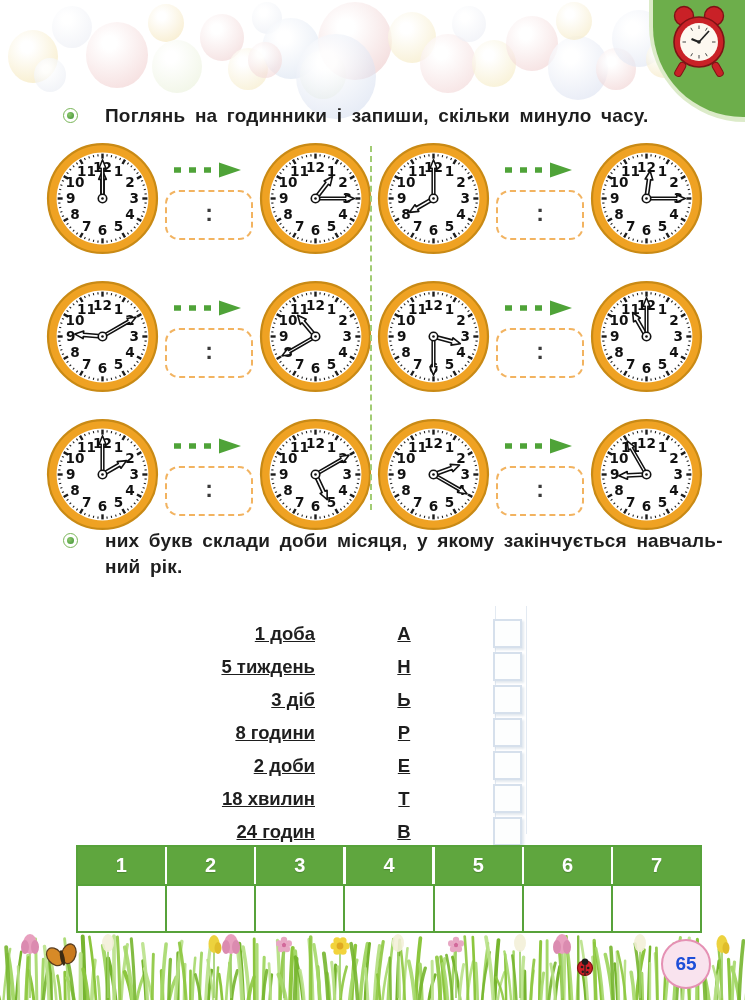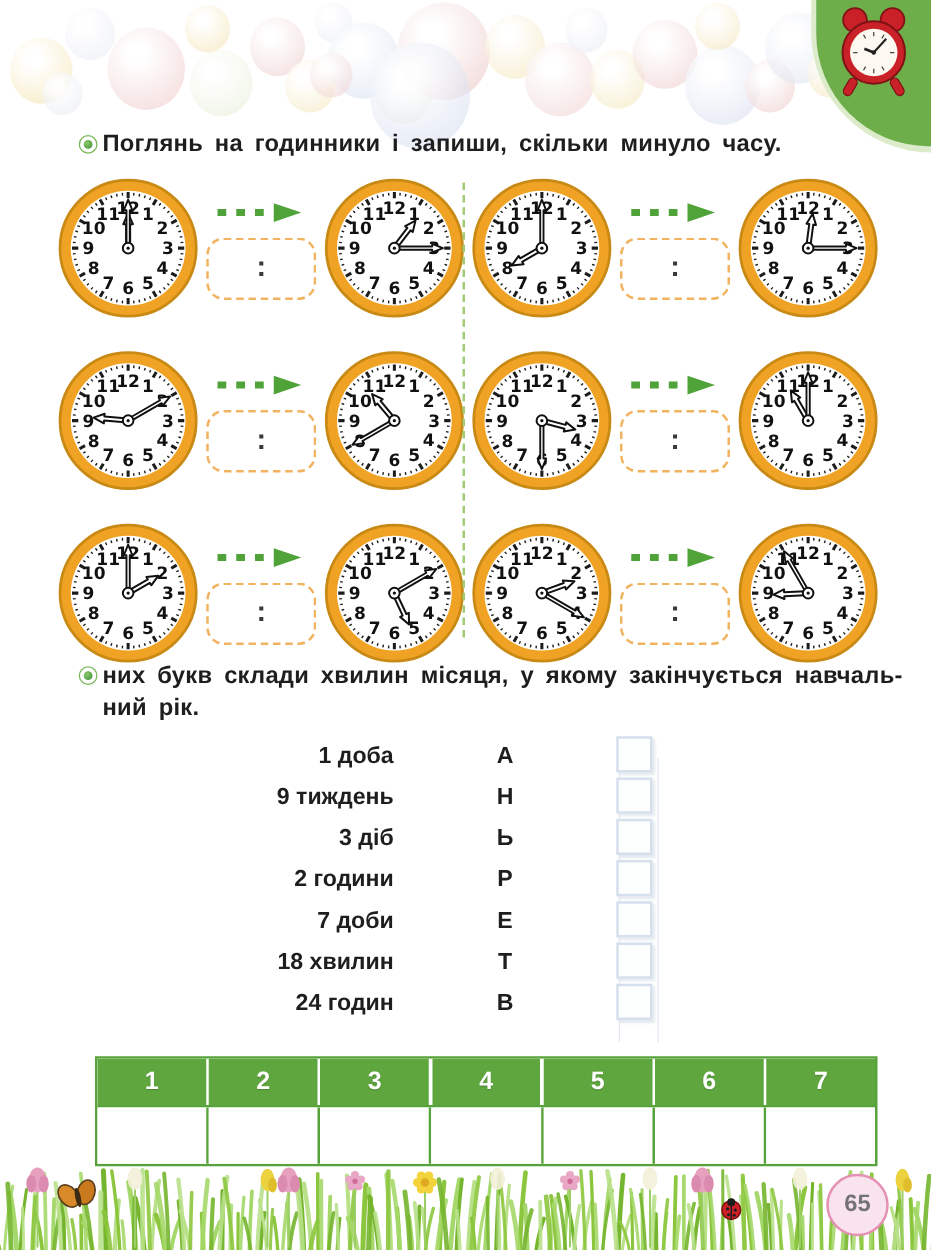--- a/index.html
+++ b/index.html
@@ -7,60 +7,60 @@
         font-family:"Liberation Sans",sans-serif;color:#1e1e1e;}
   
   .bubbles{position:absolute;left:0;top:0;width:660px;height:102px;}
   .bubble{position:absolute;border-radius:50%;}
   
   .corner-outer{position:absolute;top:0;right:0;width:96px;height:122px;
      background:#dcebc9;border-radius:0 0 0 96px;}
   .corner{position:absolute;top:0;right:0;width:92px;height:117px;background:#6dae4b;
      border-radius:0 0 0 90px;display:flex;align-items:flex-start;justify-content:center;}
   
-  .instr{position:absolute;left:63px;display:flex;gap:4px;font-size:19px;font-weight:600;
+  .instr{position:absolute;left:63px;display:flex;gap:27px;font-size:19px;font-weight:600;
          letter-spacing:.2px;word-spacing:4px;line-height:25.5px;}
   .bullet{flex:0 0 auto;width:13px;height:13px;margin-top:5px;border:1.5px solid #79b558;border-radius:50%;
           display:flex;align-items:center;justify-content:center;background:#fff;}
   .bullet-dot{width:7px;height:7px;border-radius:50%;
           background:radial-gradient(circle at 35% 35%, #8cc86b, #3e8f35);}
   
   .col{position:absolute;top:142px;width:326px;}
   .col.left{left:46px;} .col.right{left:377px;}
   .pair{display:flex;align-items:center;gap:4px;height:113px;margin-bottom:25px;}
   .clockwrap{flex:0 0 auto;width:113px;height:113px;}
   .mid{flex:1 1 auto;display:flex;flex-direction:column;align-items:center;padding-top:4px;}
   .arrow{margin-bottom:11px;}
   .ansbox{width:84px;height:46px;border:2.5px dashed #f2b360;border-radius:14px;background:#fff;
           display:flex;align-items:center;justify-content:center;}
   .ansbox span{font-size:23px;font-weight:900;color:#3a3a3a;transform:translateY(-2px);}
   .divider{position:absolute;left:370px;top:146px;height:364px;border-left:2.5px dashed #a2cc74;}
   
-  .ivlist{position:absolute;left:150px;top:587px;}
+  .ivlist{position:absolute;left:150px;top:617px;text-decoration:underline;}
   .ivrow{display:grid;grid-template-columns:165px 178px 40px;align-items:center;height:33px;}
   .ivtext{text-align:right;font-size:18.5px;font-weight:600;}
   .ivletter{text-align:center;font-size:18.5px;font-weight:600;}
   .ivbox{width:25px;height:25px;border:2px solid #d6e0ec;background:#fdfefe;
          box-shadow:2px 2px 2px rgba(175,192,210,.35);}
   .rails{position:absolute;left:495px;top:606px;width:30px;height:228px;
          border-left:1.5px solid #e3eaf2;border-right:1.5px solid #e3eaf2;}
   
   .anstable{position:absolute;left:76px;top:845px;width:622px;border:2px solid #57a23a;}
   .anshead{display:flex;background:#fff;gap:2.5px;}
   .anshead .hc{flex:1;height:37px;background:#5fa63e;color:#fff;font-size:20px;font-weight:700;
         display:flex;align-items:center;justify-content:center;
         text-shadow:0 1px 1px rgba(0,0,0,.2);}
   .ansbody{display:flex;border-top:2px solid #57a23a;}
   .ansbody .bc{flex:1;height:45px;background:#fff;border-right:2px solid #57a23a;}
   .ansbody .bc:last-child{border-right:none;}
   
   .grass{position:absolute;left:0;bottom:0;width:745px;height:72px;}
   .badge{position:absolute;left:661px;top:939px;width:46px;height:46px;border-radius:50%;
          background:#f9e3ee;border:2.5px solid #e591b4;display:flex;align-items:center;
-         justify-content:center;font-size:19px;font-weight:700;color:#737373;z-index:5;}
+         justify-content:center;font-size:19px;font-weight:700;color:#1d4ed8;z-index:5;}
 </style>
 </head>
 <body>
 
 <div class="page">
 
   <div class="bubbles" id="bubbles">
       <span class="bubble" style="left: 8px; top: 30px; width: 50px; height: 53px; background: radial-gradient(circle at 38% 32%, rgb(255, 255, 255) 12%, rgba(246, 233, 191, 0.6) 62%, rgb(246, 233, 191) 96%); opacity: 0.9;"></span>
       <span class="bubble" style="left: 52px; top: 6px; width: 40px; height: 42.4px; background: radial-gradient(circle at 38% 32%, rgb(255, 255, 255) 12%, rgba(238, 240, 246, 0.6) 62%, rgb(238, 240, 246) 96%); opacity: 0.9;"></span>
       <span class="bubble" style="left: 34px; top: 58px; width: 32px; height: 33.92px; background: radial-gradient(circle at 38% 32%, rgb(255, 255, 255) 12%, rgba(236, 239, 245, 0.6) 62%, rgb(236, 239, 245) 96%); opacity: 0.9;"></span>
@@ -1198,49 +1198,49 @@
           </svg></div>
       </div>
     </div>
   <div class="divider"></div>
 
   <div class="instr" style="top:528px;">
     <span class="bullet">
         <span class="bullet-dot"></span>
       </span>
     <span>
-      <span style="display:block">них букв склади хвилин місяця, у якому закінчується навчаль-</span>
+      <span style="display:block">них букв склади доби місяця, у якому закінчується навчаль-</span>
       <span style="display:block">ний рік.</span>
     </span>
   </div>
 
   <div class="rails"></div>
   <div class="ivlist" id="ivlist">
       <div class="ivrow">
         <div class="ivtext">1 доба</div>
     <div class="ivletter">А</div>
     <div class="ivbox"></div>
       </div>
       <div class="ivrow">
-        <div class="ivtext">9 тиждень</div>
+        <div class="ivtext">5 тиждень</div>
     <div class="ivletter">Н</div>
     <div class="ivbox"></div>
       </div>
       <div class="ivrow">
         <div class="ivtext">3 діб</div>
     <div class="ivletter">Ь</div>
     <div class="ivbox"></div>
       </div>
       <div class="ivrow">
-        <div class="ivtext">2 години</div>
+        <div class="ivtext">8 години</div>
     <div class="ivletter">Р</div>
     <div class="ivbox"></div>
       </div>
       <div class="ivrow">
-        <div class="ivtext">7 доби</div>
+        <div class="ivtext">2 доби</div>
     <div class="ivletter">Е</div>
     <div class="ivbox"></div>
       </div>
       <div class="ivrow">
         <div class="ivtext">18 хвилин</div>
     <div class="ivletter">Т</div>
     <div class="ivbox"></div>
       </div>
       <div class="ivrow">
         <div class="ivtext">24 годин</div>

